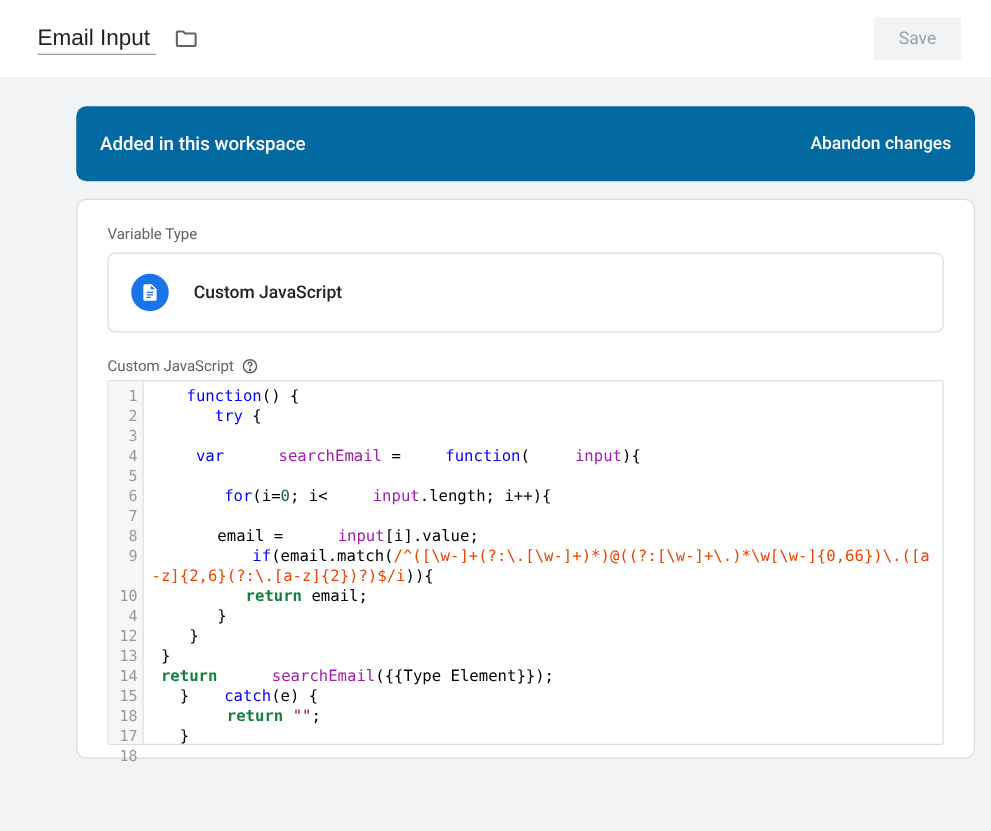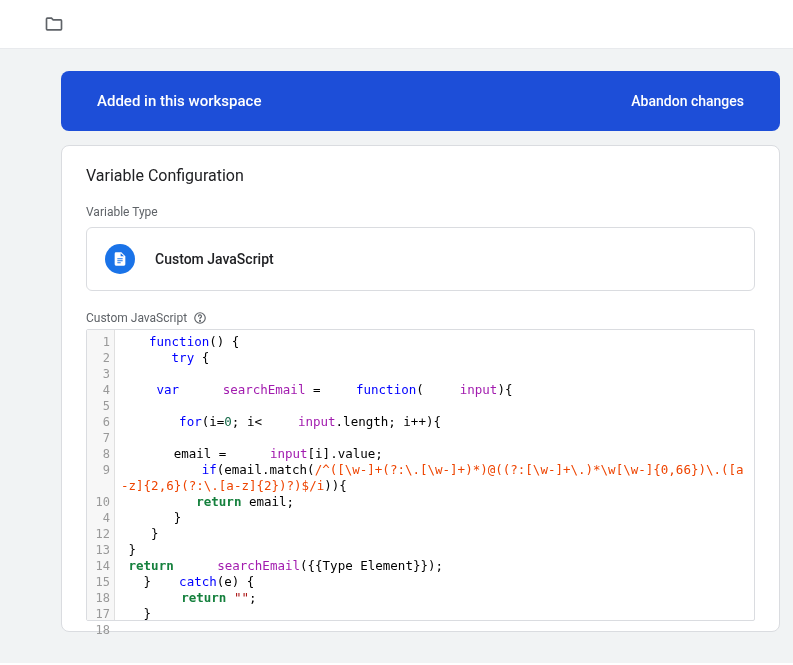--- a/index.html
+++ b/index.html
@@ -48,24 +48,24 @@
     background: #f1f3f4;
     padding: 22px 13px 0 13px;
     height: calc(100% - 51px);
     overflow: hidden;
   }
   .inner-wrap {
     margin-left: 48px;
     margin-right: 0;
   }
   .status-banner {
-    background: #1d4ed8;
+    background: #0369a1;
     color: #fff;
     border-radius: 8px;
-    padding: 21px 36px;
+    padding: 21px 19px;
     display: flex;
     align-items: center;
     font-size: 15px;
     text-align: center;
   }
   .status-banner .status-text { font-weight: 500; }
   .status-banner .abandon { font-weight: 500; font-size: 14px; }
   .card {
     background: #fff;
     border: 1px solid #dadce0;
@@ -169,39 +169,40 @@
   .fn { color: #a21caf; margin-left: 36px; }
   .rx { color: #ee4400; }
   .str { color: #aa1111; }
   .gutter-line { height: 16px; }
   .gutter-line.dbl { height: 32px; }
 </style>
 </head>
 <body>
 
 <div class="header">
+  <input class="title-input" value="Email Input" style="">
   <span class="folder-icon">
     <svg width="20" height="20" viewBox="0 0 24 24" fill="none" stroke="#5f6368" stroke-width="2">
         <path d="M3 6a1 1 0 0 1 1-1h5l2 2h9a1 1 0 0 1 1 1v10a1 1 0 0 1-1 1H4a1 1 0 0 1-1-1V6z"></path>
       </svg>
   </span>
   <div class="spacer"></div>
+  <button class="save-btn">Save</button>
 </div>
 
 <div class="body-area">
   <div class="inner-wrap">
 
     <div class="status-banner">
       <span class="status-text">Added in this workspace</span>
       <div class="spacer"></div>
       <span class="abandon">Abandon changes</span>
     </div>
 
     <div class="card">
-      <div class="card-title">Variable Configuration</div>
 
       <div class="section-label">Variable Type</div>
 
       <div class="type-box">
         <div class="type-icon">
           <svg width="16" height="16" viewBox="0 0 24 24" fill="#fff">
               <path d="M14 2H6a2 2 0 0 0-2 2v16a2 2 0 0 0 2 2h12a2 2 0 0 0 2-2V8l-6-6zM8 14h8v1.5H8V14zm0-3h8v1.5H8V11zm0 6h5v1.5H8V17zM13 8V3.5L18 8h-5z"></path>
             </svg>
         </div>
         <span class="type-name">Custom JavaScript</span>

